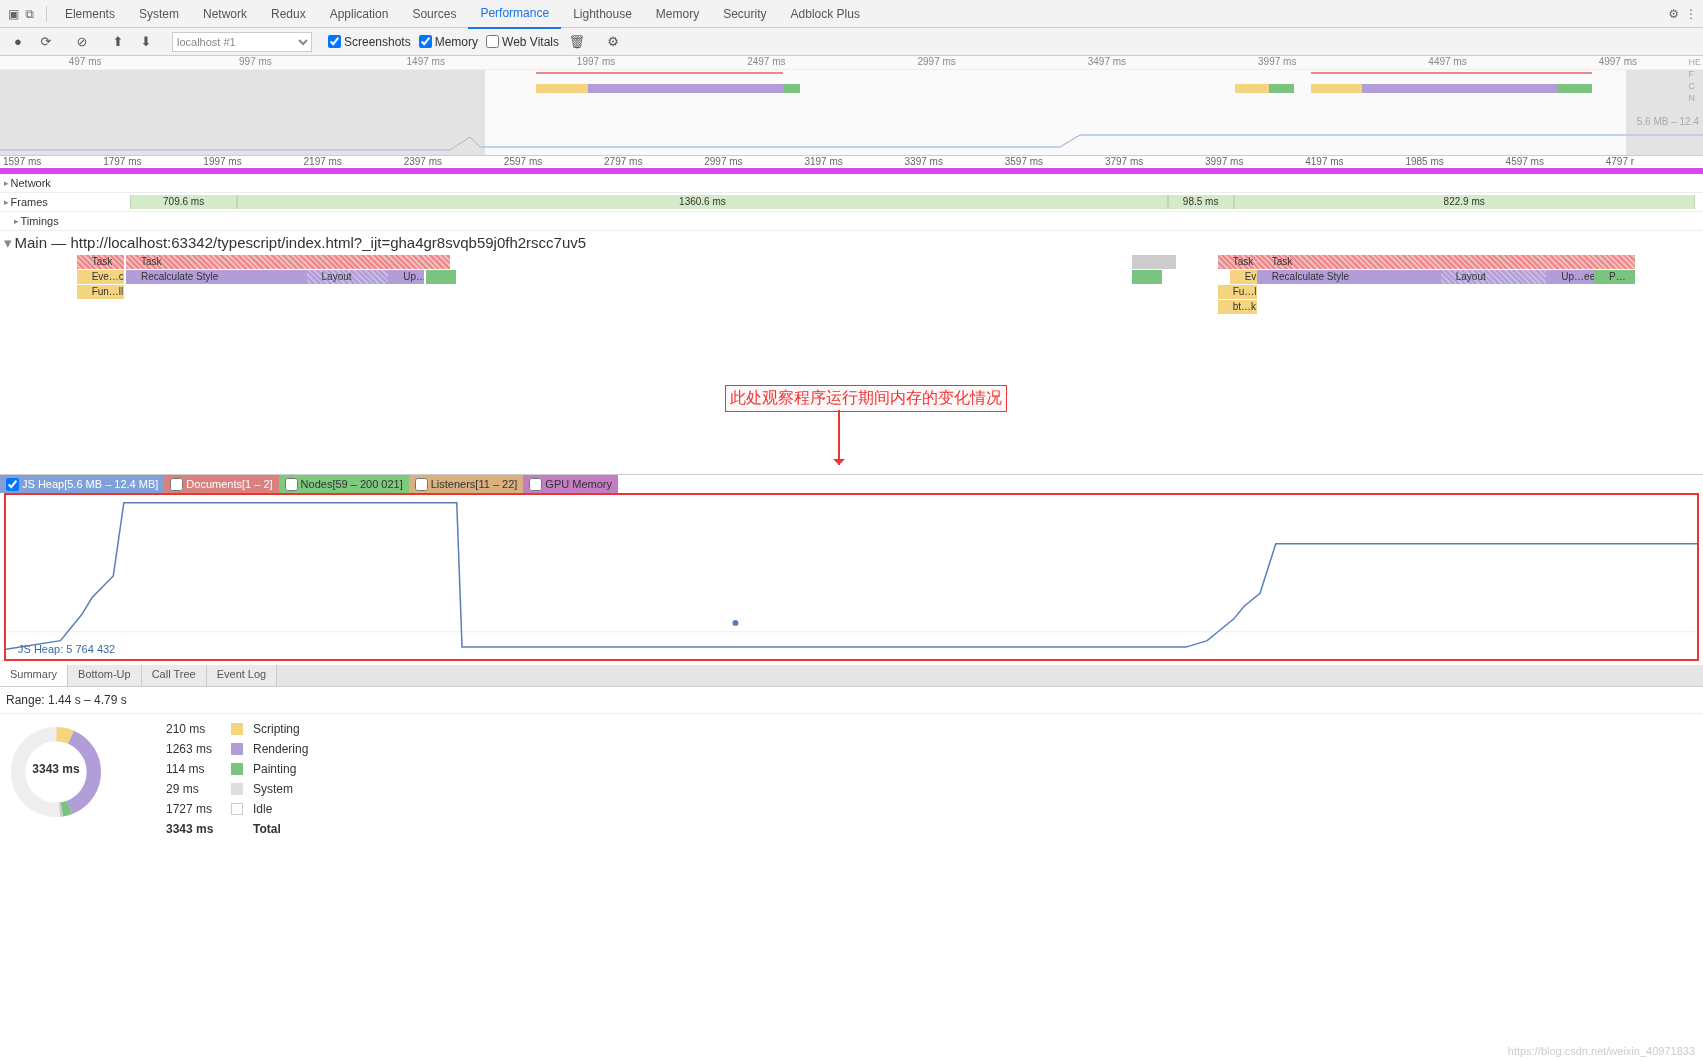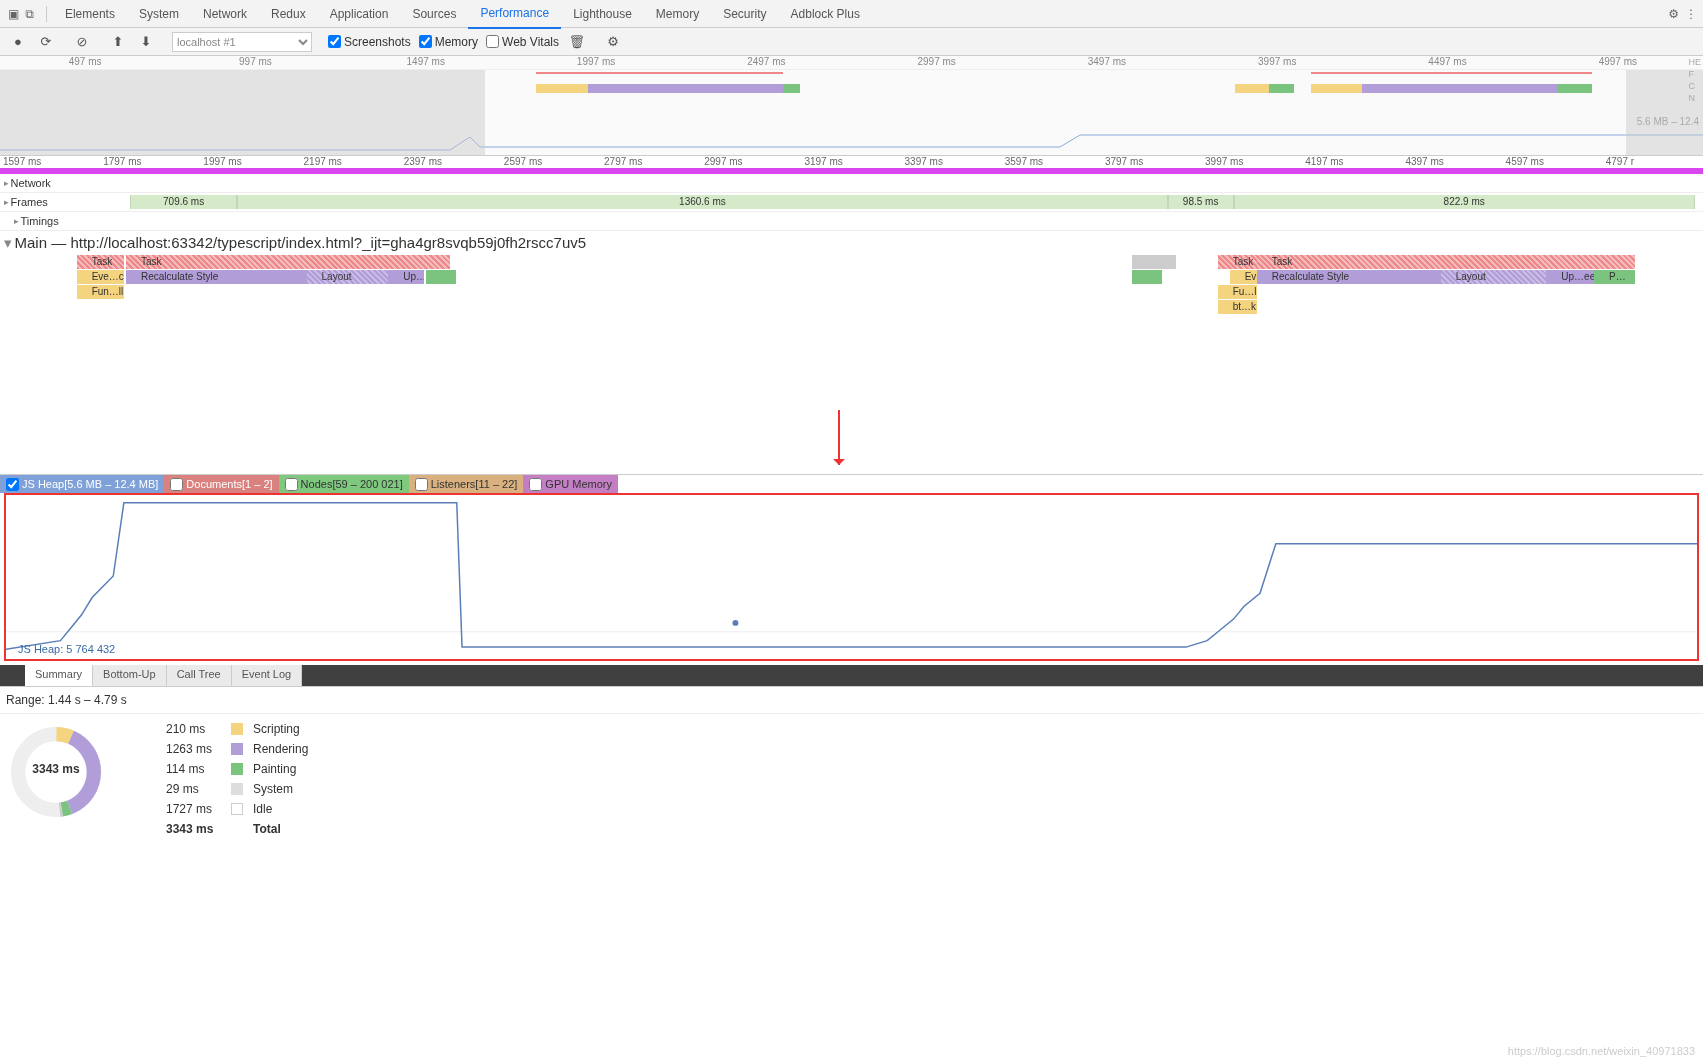--- a/index.html
+++ b/index.html
@@ -46,21 +46,21 @@
 .mem-legend .item { display:flex; align-items:center; gap:3px; padding:0 6px; }
 .mem-legend input { width:13px;height:13px; }
 .mem-jsheap { background:#7fa1d8; color:#fff; }
 .mem-docs { background:#d8817f; color:#fff; }
 .mem-nodes { background:#7fc97f; color:#333; }
 .mem-listeners { background:#d8b17f; color:#333; }
 .mem-gpu { background:#c47fc4; color:#333; }
 .mem-chart { position:relative; height:168px; border:2px solid #e33; margin:0 4px; background:#fff; }
 .mem-chart svg { width:100%; height:100%; }
 .mem-caption { position:absolute; bottom:4px; left:6px; font-size:11px; color:#3a6aa5;margin-left:6px; }
-.bottom-tabs { display:flex; height:22px; border-bottom:1px solid #ccc; margin-top:4px; background:#404040; font-size:11px;padding-left:25px; }
+.bottom-tabs { display:flex; height:22px; border-bottom:1px solid #ccc; margin-top:4px; background:#e5e5e5; font-size:11px; }
 .bottom-tabs .tab { padding:3px 10px; color:#555; background:#eaeaea; border-right:1px solid #ccc; cursor:pointer;}
 .bottom-tabs .tab.active { background:#fff; font-weight:500; }
 .summary { padding:8px 6px; font-size:12px; display:flex; gap:60px; align-items:flex-start;}
 .range-label { padding:6px 6px; font-size:12px; border-bottom:1px solid #eee;}
 .donut { width:100px; height:100px; }
 .legend { display:grid; grid-template-columns:auto auto auto; gap:6px 10px; align-items:center; font-size:12px;}
 .legend .sw { width:12px; height:12px; display:inline-block; }
 .legend .val { text-align:left; width:55px; }
 .legend .name { width:80px; }
 .legend .bold { font-weight:600; }
@@ -168,21 +168,21 @@
     <span>2397 ms</span>
     <span>2597 ms</span>
     <span>2797 ms</span>
     <span>2997 ms</span>
     <span>3197 ms</span>
     <span>3397 ms</span>
     <span>3597 ms</span>
     <span>3797 ms</span>
     <span>3997 ms</span>
     <span>4197 ms</span>
-    <span>4397 ms</span>
+    <span>1985 ms</span>
     <span>4597 ms</span>
     <span>4797 r</span>
 </div>
 
 <div class="track-row">
   <div class="label">
       <span>Network</span>
     </div>
   <div class="content"></div>
 </div>
@@ -202,20 +202,21 @@
       <span>Timings</span>
     </div>
   <div class="content"></div>
 </div>
 
 <div class="main-header">
   <span class="arrow">▾</span><span>Main — http://localhost:63342/typescript/index.html?_ijt=gha4gr8svqb59j0fh2rscc7uv5</span>
 </div>
 
 <div class="flame" id="flame">
+  <div class="annotation" style="left:725px;top:130px;">此处观察程序运行期间内存的变化情况</div>
   <div class="arrow-down" style="left:838px;top:155px;height:55px;"></div>
 <div class="bar c-task-red" style="left: 4.5%; width: 2.8%; top: 0px;">Task</div>
     <div class="bar c-task-red" style="left: 7.4%; width: 19%; top: 0px;">Task</div>
     <div class="bar c-script" style="left: 4.5%; width: 2.8%; top: 15px;">Eve…ck</div>
     <div class="bar c-render" style="left: 7.4%; width: 10.6%; top: 15px;">Recalculate Style</div>
     <div class="bar c-render-stripe" style="left: 18%; width: 4.8%; top: 15px;">Layout</div>
     <div class="bar c-render" style="left: 22.8%; width: 2.1%; top: 15px;">Up…e</div>
     <div class="bar c-paint" style="left: 25%; width: 1.4%; top: 15px;"></div>
     <div class="bar c-script" style="left: 4.5%; width: 2.8%; top: 30px;">Fun…ll</div>
     <div class="bar c-task-red" style="left: 71.5%; width: 2.3%; top: 0px;">Task</div>

